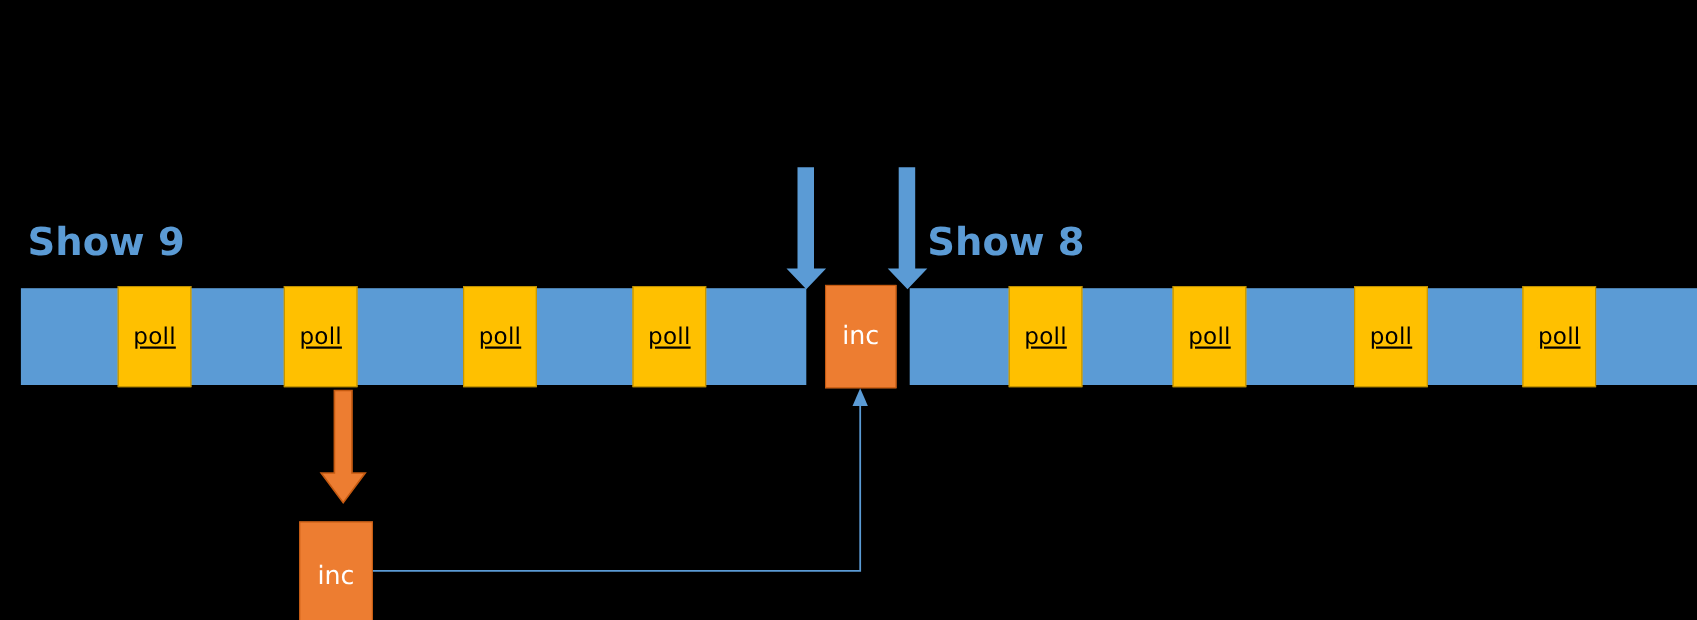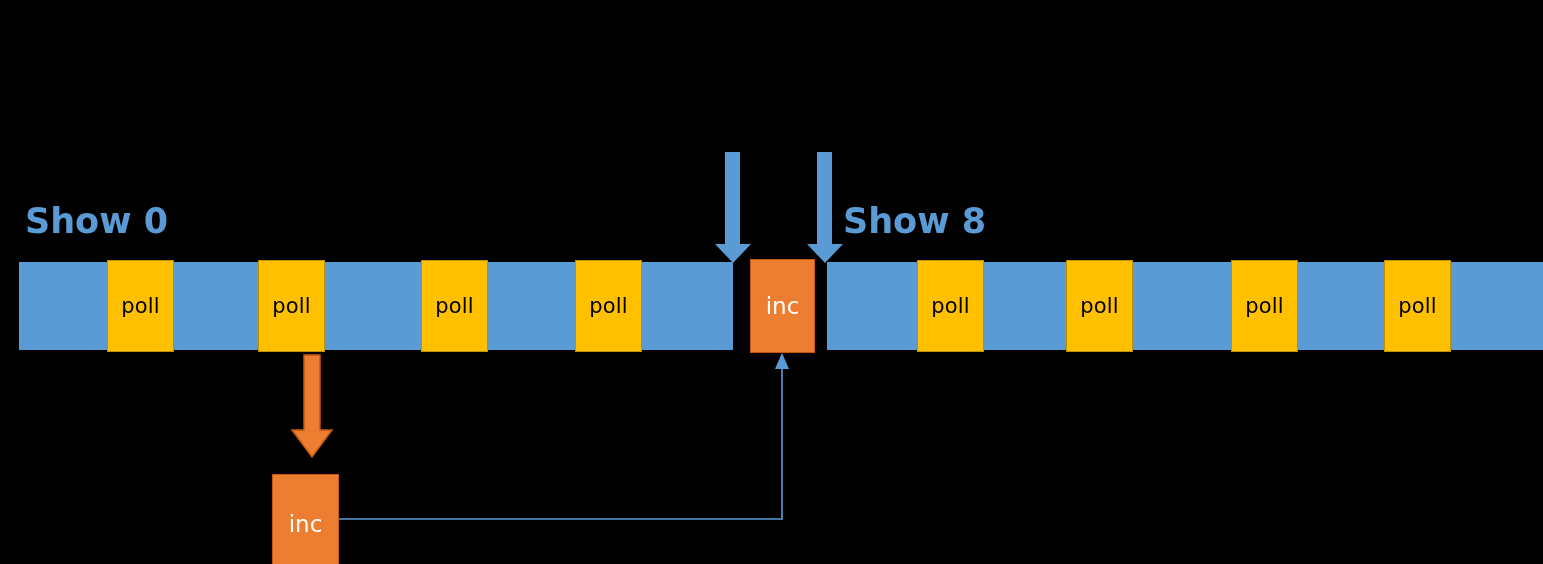--- a/index.html
+++ b/index.html
@@ -30,20 +30,21 @@
     background: #FFC000;
     border: 1px solid #BF9000;
     box-sizing: border-box;
     display: flex;
     align-items: center;
     justify-content: center;
     color: #000000;
     font-size: 21px;
     line-height: 1;
     letter-spacing: 0.2px;
+    text-decoration: underline;
   }
 
   
   .inc {
     position: absolute;
     background: #ED7D31;
     border: 1px solid #C55A11;
     box-sizing: border-box;
     display: flex;
     align-items: center;
@@ -74,21 +75,21 @@
   }
 </style>
 </head>
 <body>
 
 <div id="canvas">
 
   <div class="lane" style="left:19px; top:262px; width:714px; height:88px;"></div>
   <div class="lane" style="left:827px; top:262px; width:716px; height:88px;"></div>
 
-  <div class="caption" style="left:25px; top:204px;">Show 0</div>
+  <div class="caption" style="left:25px; top:204px;">Show 9</div>
   <div class="caption" style="left:843px; top:204px;">Show 8</div>
 
   <div class="poll" style="left:107px; top:260px; width:67px; height:92px;">poll</div>
   <div class="poll" style="left:258px; top:260px; width:67px; height:92px;">poll</div>
   <div class="poll" style="left:421px; top:260px; width:67px; height:92px;">poll</div>
   <div class="poll" style="left:575px; top:260px; width:67px; height:92px;">poll</div>
 
   <div class="inc" style="left:750px; top:259px; width:65px; height:94px;">inc</div>
 
   <div class="poll" style="left:917px; top:260px; width:67px; height:92px;">poll</div>

